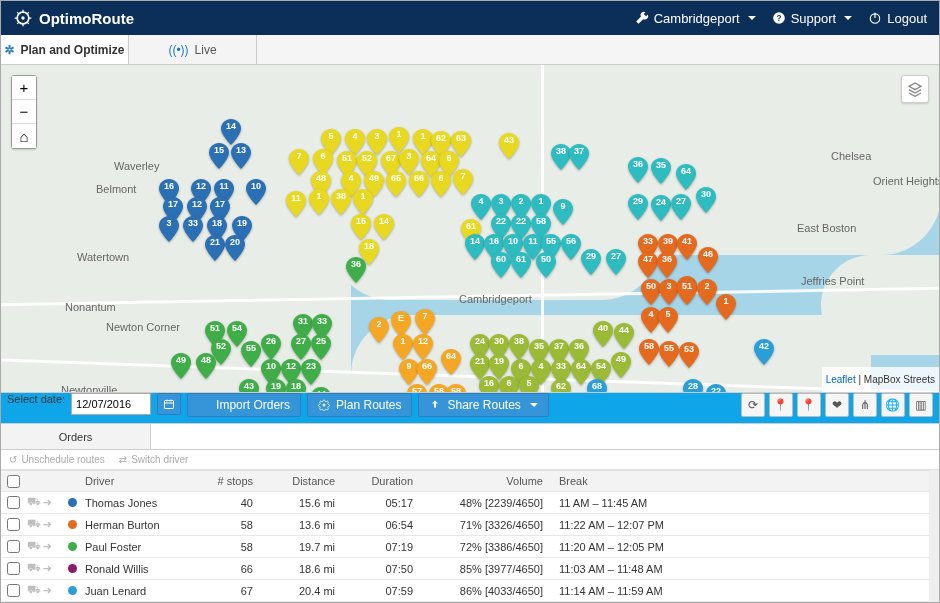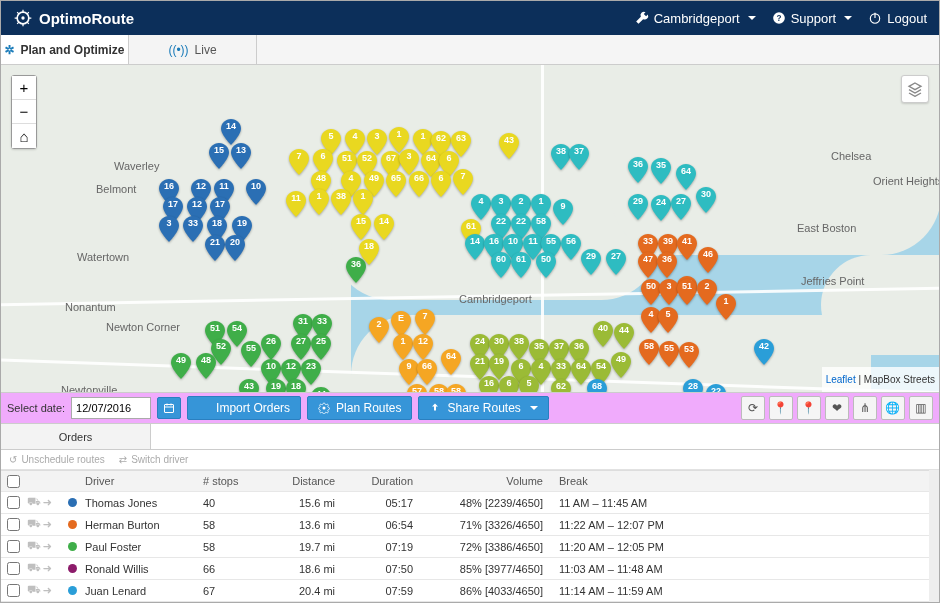--- a/index.html
+++ b/index.html
@@ -24,41 +24,41 @@
 .ml{position:absolute;left:10px;top:10px;width:26px;border:1px solid #999;border-radius:3px;background:#fff;box-shadow:0 1px 2px rgba(0,0,0,.15)}
 .ml button{display:block;width:100%;height:24px;border:0;background:#fff;font-size:15px;cursor:pointer;border-bottom:1px solid #ddd}
 .ml button:last-child{border-bottom:0}
 .mr{position:absolute;right:10px;top:10px;width:28px;height:28px;border:1px solid #ccc;border-radius:3px;background:#fff;box-shadow:0 1px 2px rgba(0,0,0,.15);cursor:pointer;display:flex;align-items:center;justify-content:center}
 .attr{position:absolute;right:0;bottom:0;background:rgba(255,255,255,.8);padding:7px 4px;font-size:10px;color:#333}
 .attr a{color:#06c;text-decoration:none}
 .pin{position:absolute;width:20px;height:26px;transform:translate(-50%,-100%);filter:drop-shadow(0 1px 1px rgba(0,0,0,.3))}
 .pin svg{width:100%;height:100%}
 .pin .n{position:absolute;left:0;top:2px;width:100%;text-align:center;font-size:9px;font-weight:700;color:#fff}
 .city{position:absolute;font-size:11px;color:#666;white-space:nowrap}
-.controlbar{height:32px;background:#f0abfc;border-top:1px solid #ccc;border-bottom:1px solid #ccc;display:flex;align-items:center;padding:0 6px;gap:6px}
+.controlbar{height:32px;background:#0ea5e9;border-top:1px solid #ccc;border-bottom:1px solid #ccc;display:flex;padding:0 6px;gap:6px}
 .controlbar label{font-size:11px}
 .date-in{width:80px;height:22px;font-size:11px;border:1px solid #aaa;padding:0 4px}
 .cal-btn{width:24px;height:22px;background:#3695d8;border:1px solid #2b7fc0;border-radius:2px;color:#fff;display:flex;align-items:center;justify-content:center;cursor:pointer}
 .pbtn{height:24px;background:#3695d8;border:1px solid #2b7fc0;border-radius:2px;color:#fff;display:flex;align-items:center;padding:0 10px;gap:6px;font-size:12px;cursor:pointer}
 .tbar{display:flex;gap:4px}
 .tbtn{width:24px;height:24px;border:1px solid #bbb;border-radius:2px;background:#f5f5f5;cursor:pointer;display:flex;align-items:center;justify-content:center;color:#555}
 .subtabs{height:26px;display:flex;border-bottom:1px solid #ccc}
 .subtab{width:150px;display:flex;align-items:center;justify-content:center;border-right:1px solid #ccc;background:#f3f3f3;cursor:pointer;font-size:11px}
 .subtab.active{background:#fff;font-weight:700}
 .rowtools{height:20px;display:flex;align-items:center;gap:14px;padding:0 8px;color:#aaa;font-size:10px;border-bottom:1px solid #e2e2e2}
 .rowtools .it{display:flex;align-items:center;gap:4px}
 .grid{flex:none;display:flex;flex-direction:column}
 .ghead,.grow{display:flex;align-items:center;height:22px;border-bottom:1px solid #e7e7e7;font-size:11px}
 .ghead{background:#f3f3f3;font-weight:400;color:#555;border-top:1px solid #ddd}
 .c-cb{width:24px;text-align:center}
 .c-tools{width:38px;color:#bfbfbf;display:flex;align-items:center;gap:2px;padding-left:2px}
 .c-dot{width:18px;display:flex;align-items:center;justify-content:center}
 .dot{width:9px;height:9px;border-radius:50%}
 .c-drv{width:122px;padding-left:4px}
-.c-stops{width:60px;text-align:left;padding-right:10px}
+.c-stops{width:60px;text-align:right;padding-right:10px}
 .c-dist{width:82px;text-align:right;padding-right:10px}
 .c-dur{width:78px;text-align:right;padding-right:10px}
 .c-vol{width:130px;text-align:right;padding-right:10px}
 .c-brk{width:150px;padding-left:6px}
 .grid-scroll{width:10px;background:#eee;align-self:stretch}
 .gridwrap{display:flex}
 .gridrows{flex:1}
 </style>
 </head>
 <body>

